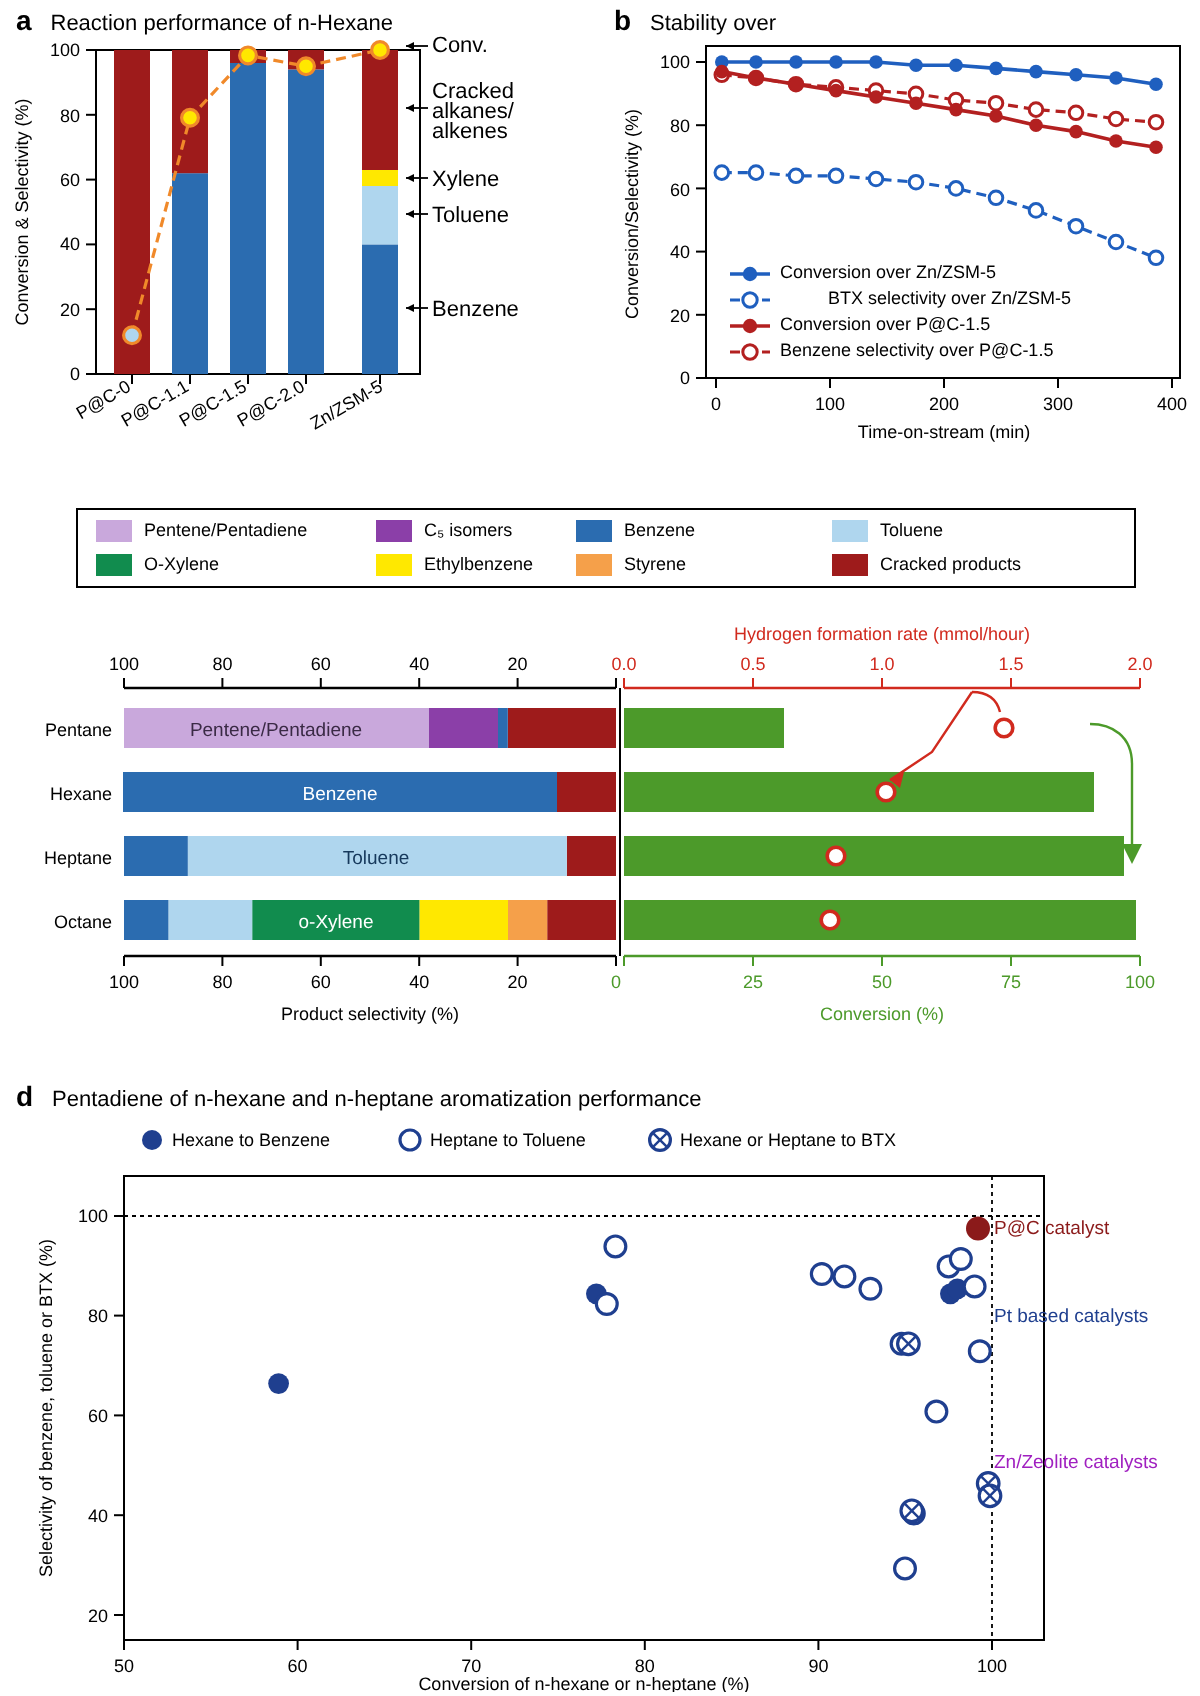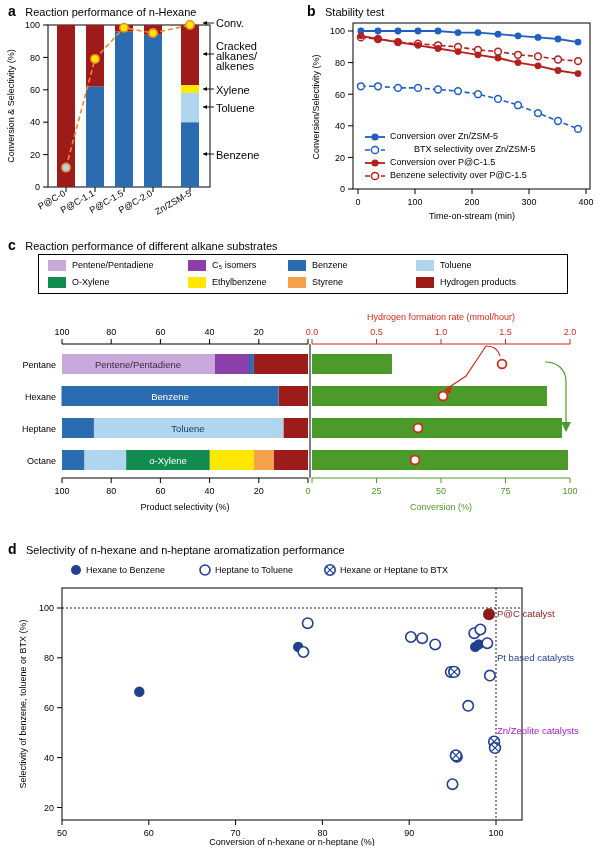--- a/index.html
+++ b/index.html
@@ -107,21 +107,21 @@
   <div class="small" style="position:absolute;left:216px;top:17px;">Conv.</div>
   <div class="small" style="position:absolute;left:216px;top:41px;width:80px;line-height:10px;">Cracked alkanes/ alkenes</div>
   <div class="small" style="position:absolute;left:216px;top:84px;">Xylene</div>
   <div class="small" style="position:absolute;left:216px;top:102px;">Toluene</div>
   <div class="small" style="position:absolute;left:216px;top:149px;">Benzene</div>
 </div>
 
 <div class="panel" style="left:305px;top:0px;width:295px;height:232px;">
   <div style="position:absolute;left:2px;top:2px;">
     <span class="panel-letter">b</span>
-    <span class="panel-title" style="margin-left:5px;">Stability test</span>
+    <span class="panel-title" style="margin-left:5px;">Stability over</span>
   </div>
 
   <svg width="295" height="215" style="position:absolute;left:0;top:17px;">
 
     <rect x="48" y="6" width="237" height="166" fill="#ffffff" stroke="#000" stroke-width="1"></rect>
     <g stroke="#000" stroke-width="1">
       <line x1="48" y1="172" x2="43" y2="172"></line>
       <line x1="48" y1="140.4" x2="43" y2="140.4"></line>
       <line x1="48" y1="108.8" x2="43" y2="108.8"></line>
       <line x1="48" y1="77.2" x2="43" y2="77.2"></line>
@@ -227,44 +227,40 @@
   </svg>
 
   <div class="legend-text" style="position:absolute;left:390px;top:0;"></div>
   <div class="legend-text" style="position:absolute;left:85px;top:131px;">Conversion over Zn/ZSM-5</div>
   <div class="legend-text" style="position:absolute;left:85px;top:144px;margin-left:24px;">BTX selectivity over Zn/ZSM-5</div>
   <div class="legend-text" style="position:absolute;left:85px;top:157px;">Conversion over P@C-1.5</div>
   <div class="legend-text" style="position:absolute;left:85px;top:170px;">Benzene selectivity over P@C-1.5</div>
 </div>
 
 <div class="panel" style="left:0px;top:236px;width:600px;height:302px;">
-  <div style="position:absolute;left:8px;top:0px;">
-    <span class="panel-letter">c</span>
-    <span class="panel-title" style="margin-left:5px;">Reaction performance of different alkane substrates</span>
-  </div>
 
   <svg width="530" height="40" style="position:absolute;left:38px;top:18px;">
     <rect x="0.5" y="0.5" width="529" height="39" fill="none" stroke="#000" stroke-width="1"></rect>
     <rect x="10" y="6" width="18" height="11" fill="#C9A8DC"></rect>
     <rect x="150" y="6" width="18" height="11" fill="#8B3FA8"></rect>
     <rect x="250" y="6" width="18" height="11" fill="#2B6CB0"></rect>
     <rect x="378" y="6" width="18" height="11" fill="#AFD6EE"></rect>
     <rect x="10" y="23" width="18" height="11" fill="#118C4E"></rect>
     <rect x="150" y="23" width="18" height="11" fill="#FFE800"></rect>
     <rect x="250" y="23" width="18" height="11" fill="#F5A04A"></rect>
     <rect x="378" y="23" width="18" height="11" fill="#9E1B1B"></rect>
   </svg>
   <div class="legend-text" style="position:absolute;left:72px;top:24px;">Pentene/Pentadiene</div>
   <div class="legend-text" style="position:absolute;left:212px;top:24px;text-align:center;">C₅ isomers</div>
   <div class="legend-text" style="position:absolute;left:312px;top:24px;">Benzene</div>
   <div class="legend-text" style="position:absolute;left:440px;top:24px;">Toluene</div>
   <div class="legend-text" style="position:absolute;left:72px;top:41px;">O-Xylene</div>
   <div class="legend-text" style="position:absolute;left:212px;top:41px;">Ethylbenzene</div>
   <div class="legend-text" style="position:absolute;left:312px;top:41px;">Styrene</div>
-  <div class="legend-text" style="position:absolute;left:440px;top:41px;">Hydrogen products</div>
+  <div class="legend-text" style="position:absolute;left:440px;top:41px;">Cracked products</div>
 
   <svg width="600" height="235" style="position:absolute;left:0;top:64px;">
 
     <line x1="62" y1="44" x2="308" y2="44" stroke="#000" stroke-width="1.2"></line>
     <g stroke="#000" stroke-width="1">
       <line x1="62" y1="44" x2="62" y2="39"></line>
       <line x1="111.2" y1="44" x2="111.2" y2="39"></line>
       <line x1="160.4" y1="44" x2="160.4" y2="39"></line>
       <line x1="209.6" y1="44" x2="209.6" y2="39"></line>
       <line x1="258.8" y1="44" x2="258.8" y2="39"></line>
@@ -372,21 +368,21 @@
     <text class="tick" x="441" y="194" text-anchor="middle" fill="#4C9A2A">50</text>
     <text class="tick" x="505.5" y="194" text-anchor="middle" fill="#4C9A2A">75</text>
     <text class="tick" x="570" y="194" text-anchor="middle" fill="#4C9A2A">100</text>
     <text class="axis-label" x="441" y="210" text-anchor="middle" fill="#4C9A2A">Conversion (%)</text>
   </svg>
 </div>
 
 <div class="panel" style="left:0px;top:540px;width:600px;height:308px;">
   <div style="position:absolute;left:8px;top:0px;">
     <span class="panel-letter">d</span>
-    <span class="panel-title" style="margin-left:5px;">Selectivity of n-hexane and n-heptane aromatization performance</span>
+    <span class="panel-title" style="margin-left:5px;">Pentadiene of n-hexane and n-heptane aromatization performance</span>
   </div>
 
   <svg width="600" height="288" style="position:absolute;left:0;top:18px;">
 
     <circle cx="76" cy="12" r="5" fill="#1F3F8F"></circle>
     <circle cx="205" cy="12" r="5" fill="#ffffff" stroke="#1F3F8F" stroke-width="1.6"></circle>
     <g>
       <circle cx="330" cy="12" r="5.2" fill="#ffffff" stroke="#1F3F8F" stroke-width="1.6"></circle>
       <line x1="326.3" y1="8.3" x2="333.7" y2="15.7" stroke="#1F3F8F" stroke-width="1.2"></line>
       <line x1="333.7" y1="8.3" x2="326.3" y2="15.7" stroke="#1F3F8F" stroke-width="1.2"></line>

